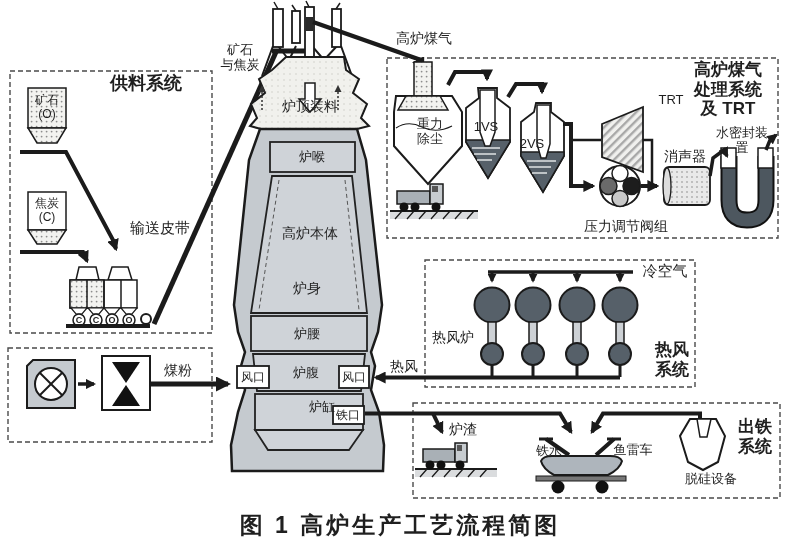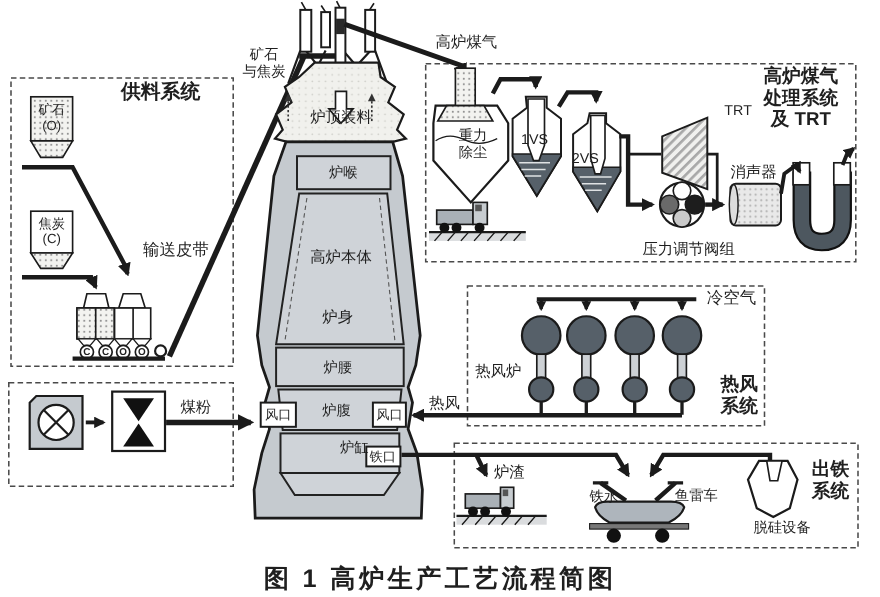--- a/index.html
+++ b/index.html
@@ -283,20 +283,21 @@
   <div class="lbl t17" style="left:728px;top:89px;line-height:1.15;">高炉煤气
 处理系统
 及 TRT</div>
   <div class="lbl t13" style="left:430px;top:131px;">重力
 除尘</div>
   <div class="lbl t13" style="left:486px;top:127px;">1VS</div>
   <div class="lbl t13" style="left:532px;top:144px;">2VS</div>
   <div class="lbl t13" style="left:643px;top:100px;margin-left:28px;">TRT</div>
   <div class="lbl t14" style="left:626px;top:226px;">压力调节阀组</div>
   <div class="lbl t14" style="left:685px;top:156px;text-align:center;">消声器</div>
+  <div class="lbl t13" style="left:742px;top:140px;">水密封装置</div>
 
   <div class="lbl" style="left:665px;top:271px;font-size:15px;">冷空气</div>
   <div class="lbl t14" style="left:453px;top:337px;">热风炉</div>
   <div class="lbl t17" style="left:672px;top:360px;">热风
 系统</div>
   <div class="lbl t14" style="left:404px;top:366px;">热风</div>
 
   <div class="lbl t14" style="left:463px;top:429px;">炉渣</div>
   <div class="lbl t13" style="left:549px;top:429px;margin-top:22px;">铁水</div>
   <div class="lbl t13" style="left:633px;top:450px;">鱼雷车</div>

